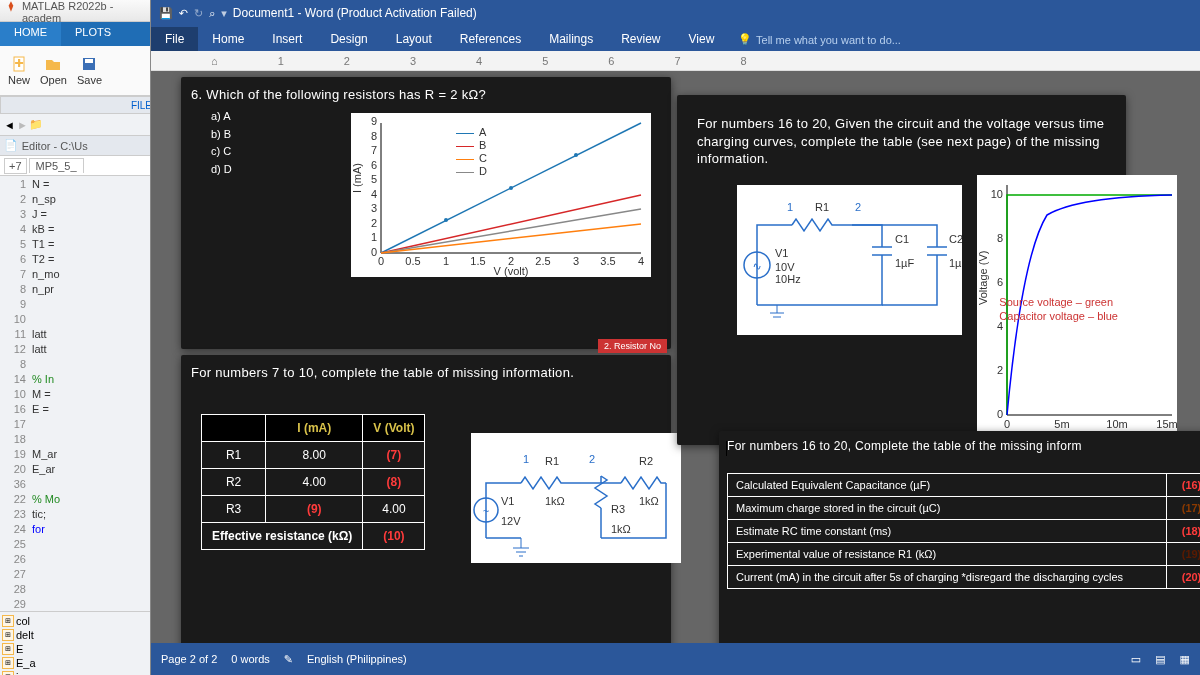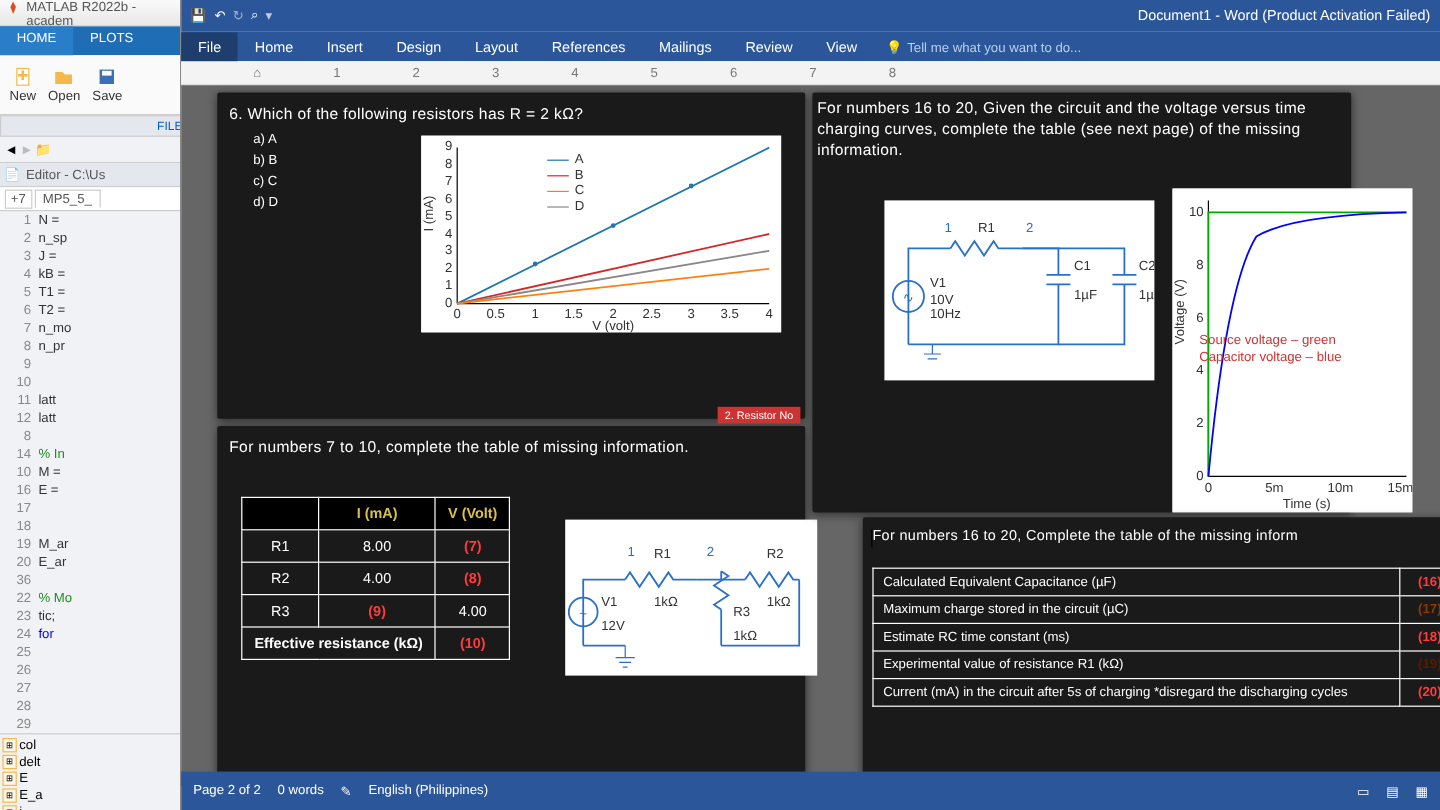--- a/index.html
+++ b/index.html
@@ -20,31 +20,31 @@
 .ml-ws{flex:1;overflow:hidden}
 .ml-ws-hdr{height:20px;background:#e4e8ee;border-bottom:1px solid #ccc;display:flex;align-items:center;padding:0 4px;font-size:10px;color:#555}
 .ml-list{font-size:10px}
 .ml-row{display:flex;height:15px;align-items:center;padding:0 4px;color:#333}
 .ml-ln{width:22px;text-align:right;color:#888;margin-right:6px}
 .ws-names{font-size:10px;padding:2px}
 .ws-row{display:flex;height:14px;align-items:center;gap:2px}
 .ws-ico{width:12px;height:12px;border:1px solid #f5b84b;background:#fff6e5;font-size:7px;display:flex;align-items:center;justify-content:center}
 .word{position:absolute;left:150px;top:0;width:1050px;height:675px;background:#fff;z-index:2;border-left:1px solid #888}
 .w-title{height:26px;background:#2b579a;color:#fff;display:flex;align-items:center;padding:0 8px;gap:6px}
-.w-title-center{flex:1;text-align:right;font-size:12px}
+.w-title-center{flex:1;text-align:left;font-size:12px}
 .w-ribbon{height:25px;background:#2b579a;display:flex;align-items:flex-end}
 .w-rtab{padding:5px 14px;color:#fff;font-size:12px}
 .w-rtab.file{background:#1e3e6e}
 .w-tell{color:#b8d0ee;font-size:11px;padding:5px 10px;display:flex;align-items:center;gap:4px}
 .w-ruler{height:20px;background:#f3f3f3;border-bottom:1px solid #ddd;display:flex;align-items:center;padding-left:60px;color:#777;font-size:9px;gap:60px}
 .w-page{height:calc(675px - 91px);background:#666;padding:10px 0 0 30px;overflow:hidden;position:relative}
 .slide{position:absolute;background:#1a1a1a;color:#fff;font-family:"Comic Sans MS","Segoe Script",cursive;border-radius:2px;box-shadow:0 2px 8px rgba(0,0,0,.5)}
 .slide.q6{left:30px;top:6px;width:490px;height:272px;padding:10px}
 .slide.q7{left:30px;top:284px;width:490px;height:296px;padding:10px}
-.slide.q16a{left:526px;top:6px;width:449px;height:350px;padding:4px}
+.slide.q16a{left:526px;top:24px;width:449px;height:350px;padding:20px}
 .slide.q16b{left:568px;top:360px;width:505px;height:224px;padding:8px}
 .q-title{font-size:13px;color:#fff;margin-bottom:6px;letter-spacing:.3px}
 .opts{margin-left:20px;line-height:1.6;font-size:13px}
 .chart{background:#fff;position:absolute;left:170px;top:36px;width:300px;height:164px}
 .tbl{border-collapse:collapse;margin-top:34px;margin-left:10px;font-family:Arial,sans-serif}
 .tbl td,.tbl th{border:1px solid #fff;padding:6px 10px;font-size:12px;text-align:center}
 .tbl th{background:#000;color:#d9c24a}
 .tbl .blank{color:#ff3b3b;font-weight:bold}
 .circuit-small{position:absolute;background:#fff;color:#333}
 .circ7{left:290px;top:78px;width:210px;height:130px}

